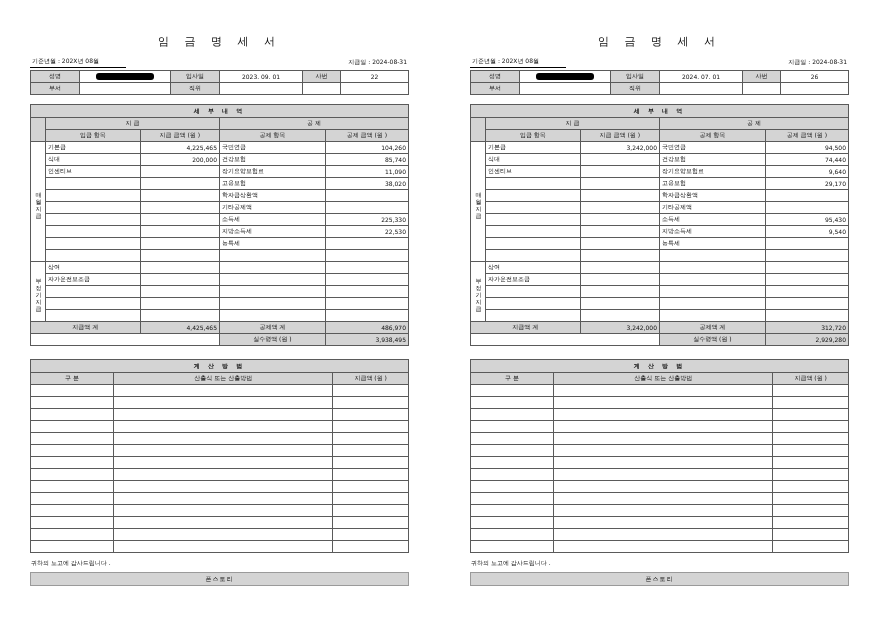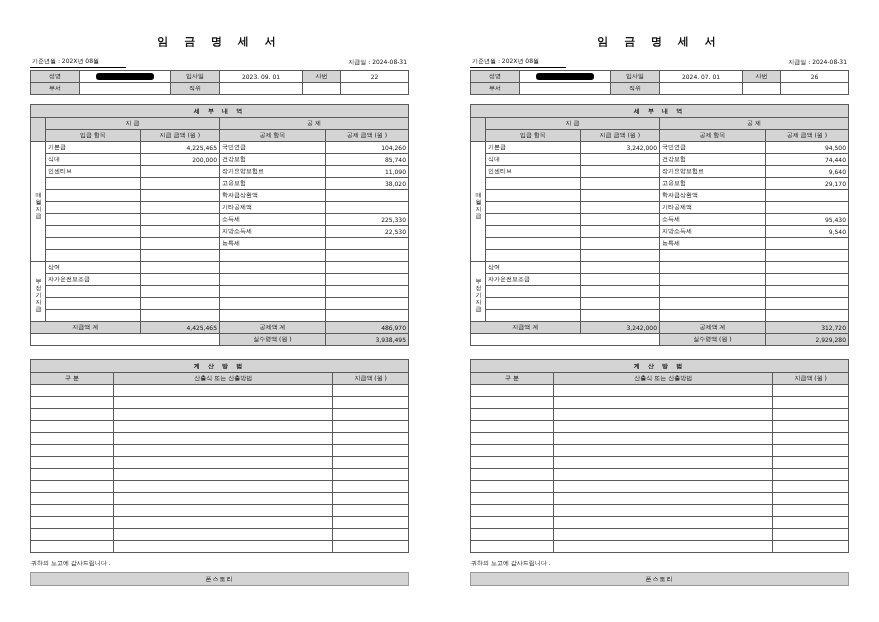--- a/index.html
+++ b/index.html
@@ -27,21 +27,21 @@
     height: 622px;
     box-sizing: border-box;
     padding: 34px 30px 10px 30px;
   }
   .slip-left { left: 0; }
   .slip-right { left: 440px; }
 
   .doc-title {
     text-align: center;
     font-size: 11px;
-    font-weight: bold;
+    font-weight: normal;
     letter-spacing: 6px;
     margin-bottom: 8px;
   }
   .meta-row {
     display: flex;
     justify-content: space-between;
     align-items: flex-end;
     font-size: 6px;
     margin-bottom: 2px;
   }

